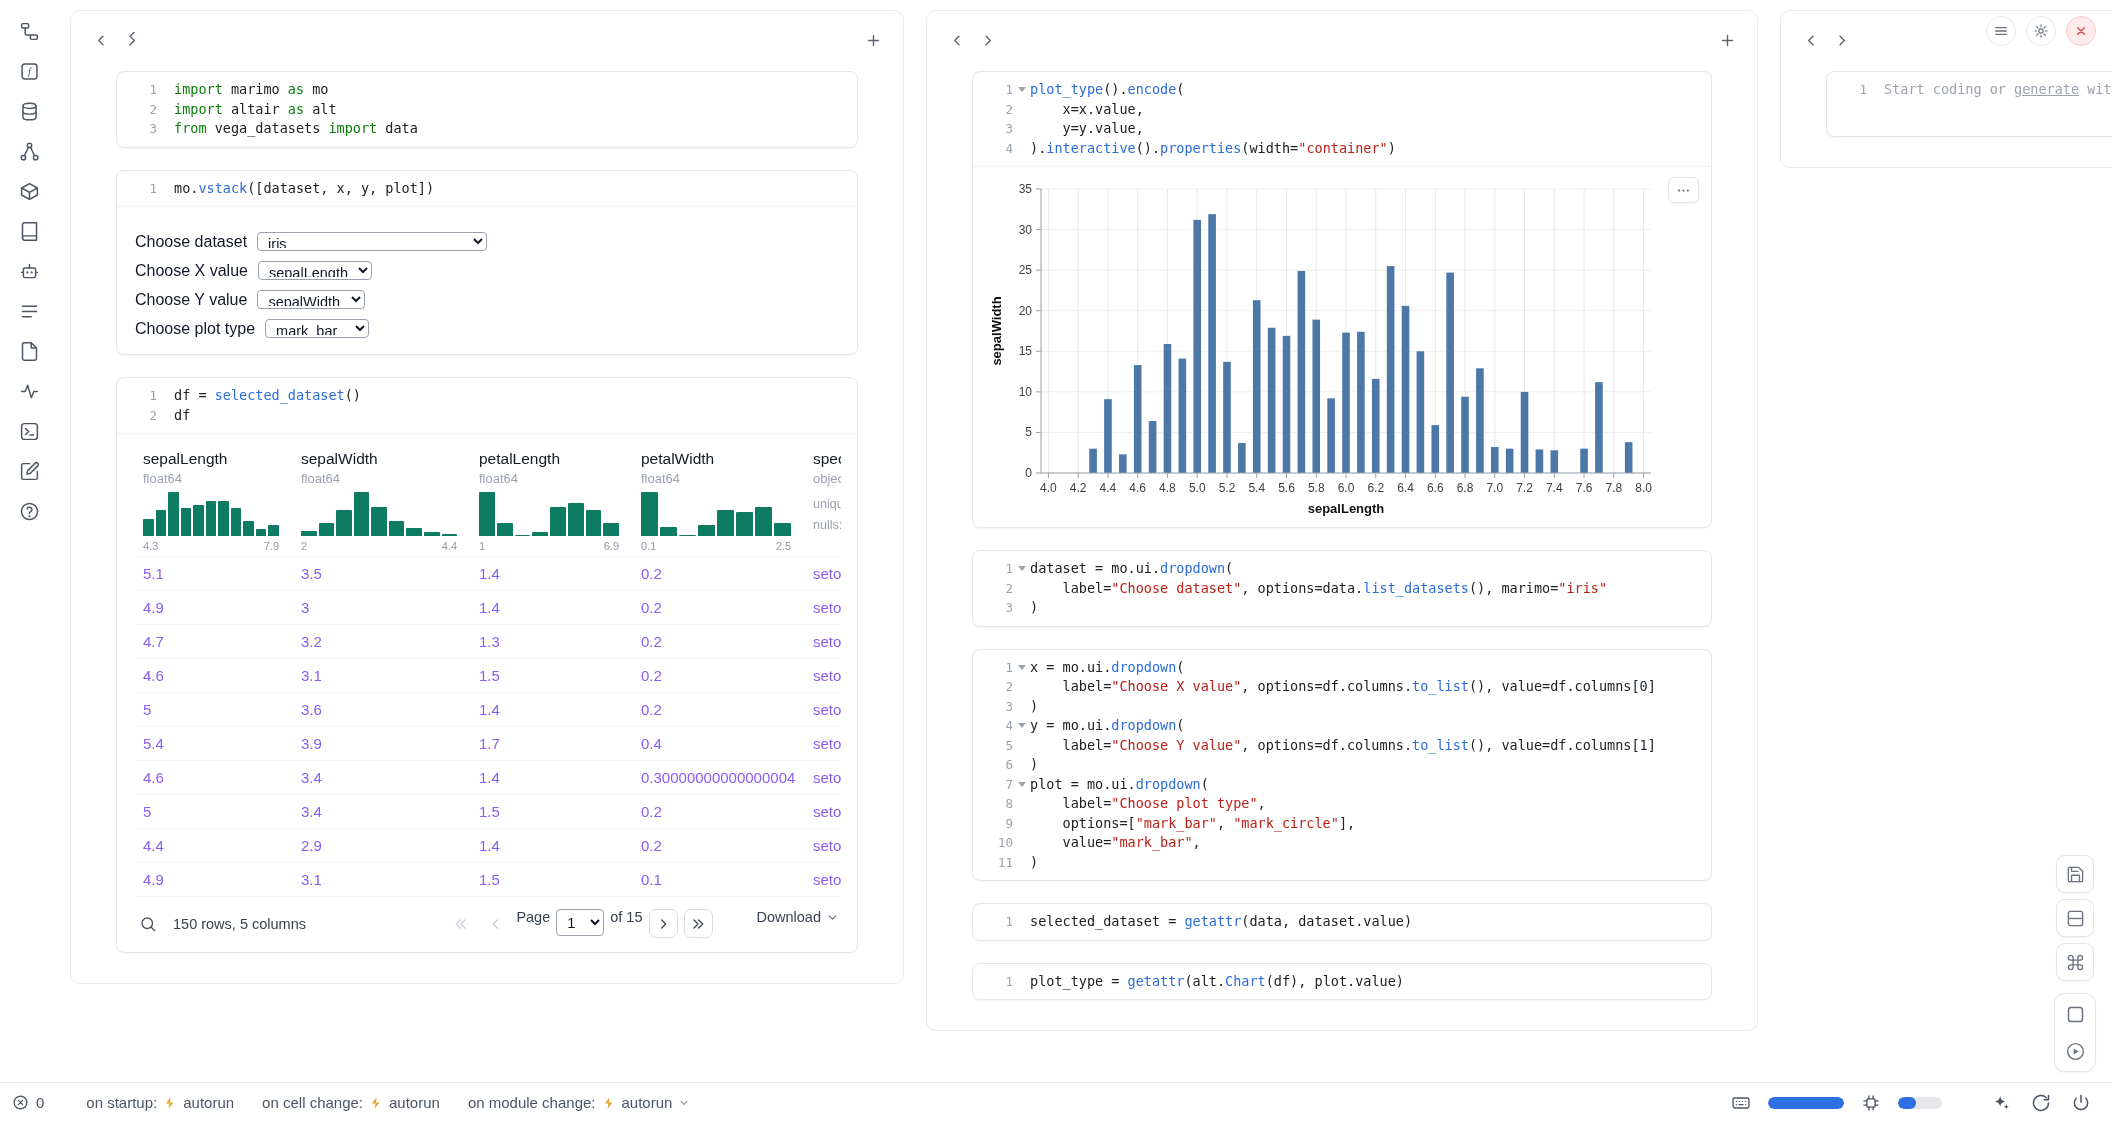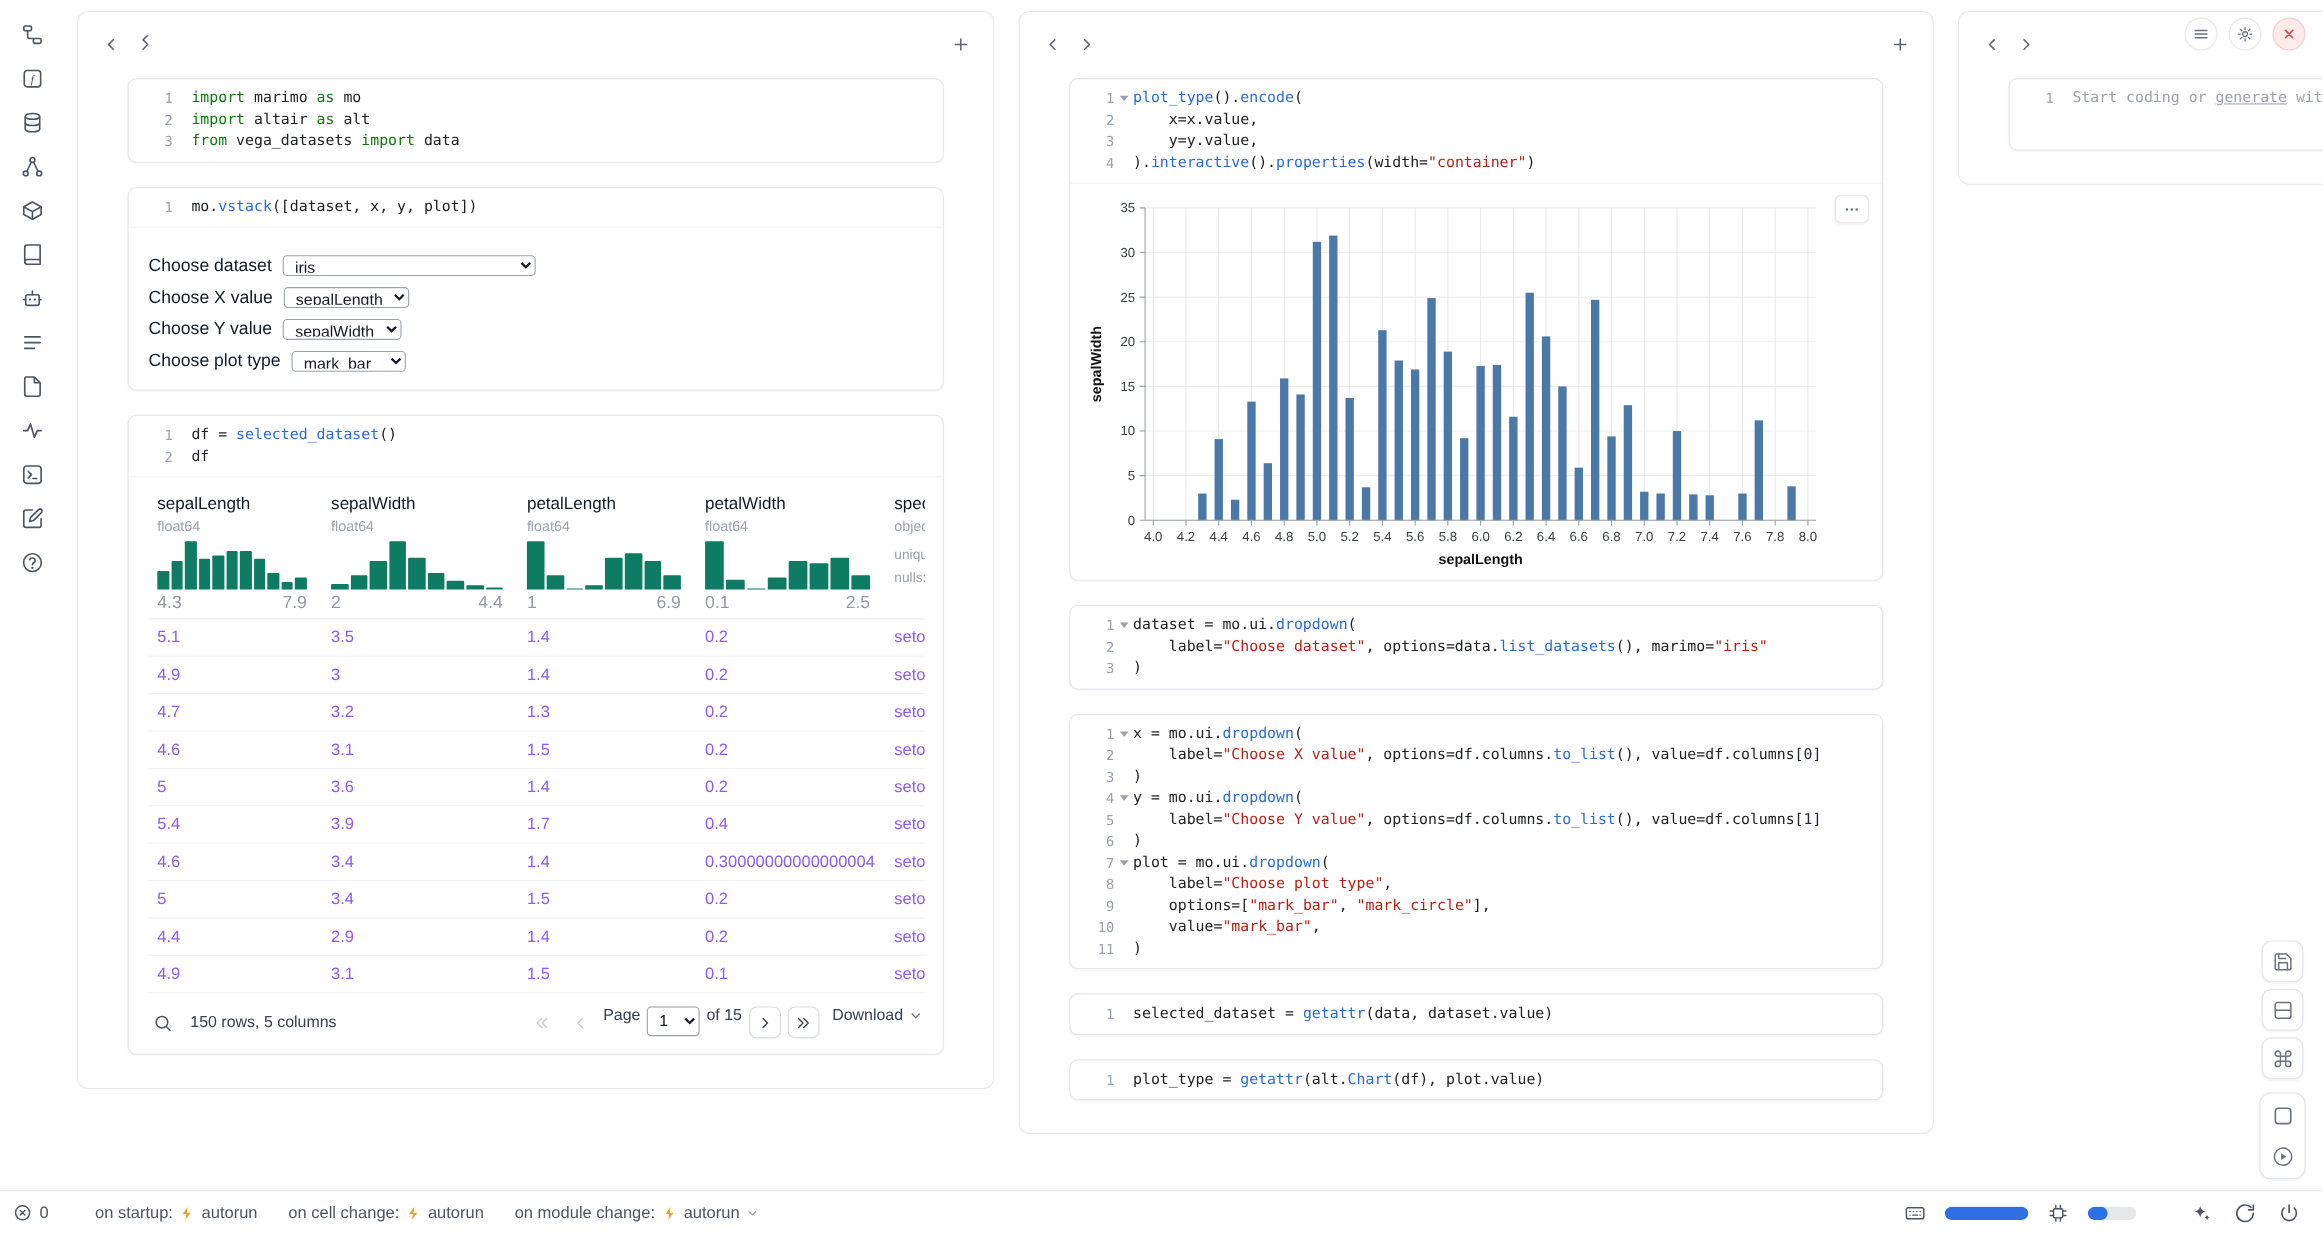--- a/index.html
+++ b/index.html
@@ -49,33 +49,33 @@
 
 .df-out{border-top:1px solid #f0f1f4;padding:8px 16px 12px 18px}
 .df-grid{width:706px;overflow:hidden}
 .hdr-row,.data-row{display:grid;grid-template-columns:158px 178px 162px 172px 220px}
 .hcell{padding:8px 14px 0 8px;overflow:hidden}
 .hname{font-size:15.5px;font-weight:500;color:#111827;white-space:nowrap}
 .htype{font-size:13px;color:#9ca3af;margin-top:3px;white-space:nowrap}
 .hist-cell{padding:6px 14px 4px 8px;overflow:hidden}
 .hist{height:44px;display:flex;align-items:flex-end;gap:2px}
 .hist i{flex:1;background:#0e7b63;border-radius:1px 1px 0 0}
-.minmax{display:flex;justify-content:space-between;color:#939aa5;font-size:16px;margin-top:4px}
+.minmax{display:flex;justify-content:space-between;color:#939aa5;font-size:11px;margin-top:4px}
 .stats{font-size:12.5px;color:#9aa1ab;line-height:17px;padding-top:4px;white-space:nowrap}
 .data-row{border-top:1px solid #f1f2f5}
 .dcell{padding:8px 8px;font-size:15px;white-space:nowrap;overflow:hidden;color:#8b5cf6}
 .tbl-foot{display:flex;align-items:center;padding:12px 2px 2px 0;border-top:1px solid #f1f2f5;color:#374151}
 .tbl-foot .sum{font-size:14.5px;margin-left:12px}
 .pg{display:flex;align-items:flex-start;gap:6px;margin-left:auto}
 .pg-btn{width:29px;height:29px;display:flex;align-items:center;justify-content:center;background:none;border:0;color:#c9ced6;border-radius:7px}
 .pg-btn svg{width:16px;height:16px}
 .pg-btn.en{border:1px solid #d7dbe0;color:#3f4754}
 .pg .pgtxt{font-size:14.5px;color:#374151}
 .page-sel{height:27px;min-width:48px}
-.dl{display:flex;align-items:center;gap:5px;margin-left:6px;font-size:14.5px;color:#374151;background:none;border:0}
+.dl{display:flex;align-items:center;gap:5px;margin-left:38px;font-size:14.5px;color:#374151;background:none;border:0}
 .dl svg{width:13px;height:13px;color:#6b7280}
 .search-btn{border:0;background:none;color:#4b5563;width:26px;height:26px;display:flex;align-items:center;justify-content:center}
 .search-btn svg{width:18px;height:18px}
 
 
 .chart-out{position:relative;border-top:1px solid #f0f1f4;padding:12px 8px 6px 14px}
 .chart text{font-family:"Liberation Sans",sans-serif}
 .chart-menu{position:absolute;top:10px;right:12px;width:31px;height:26px;border:1px solid #e3e6ea;border-radius:6px;background:#fff;color:#6b7280;display:flex;align-items:center;justify-content:center;box-shadow:0 1px 2px rgba(0,0,0,.05)}
 .chart-menu svg{width:15px;height:15px}
 

